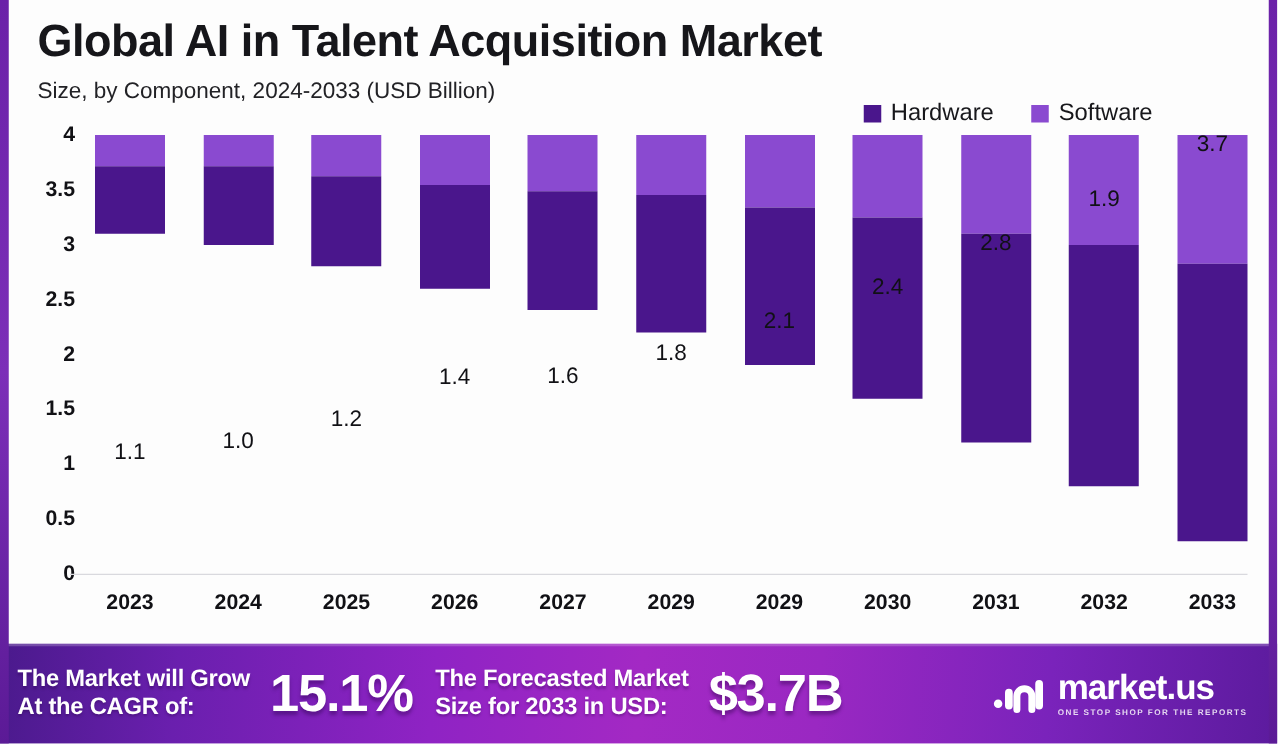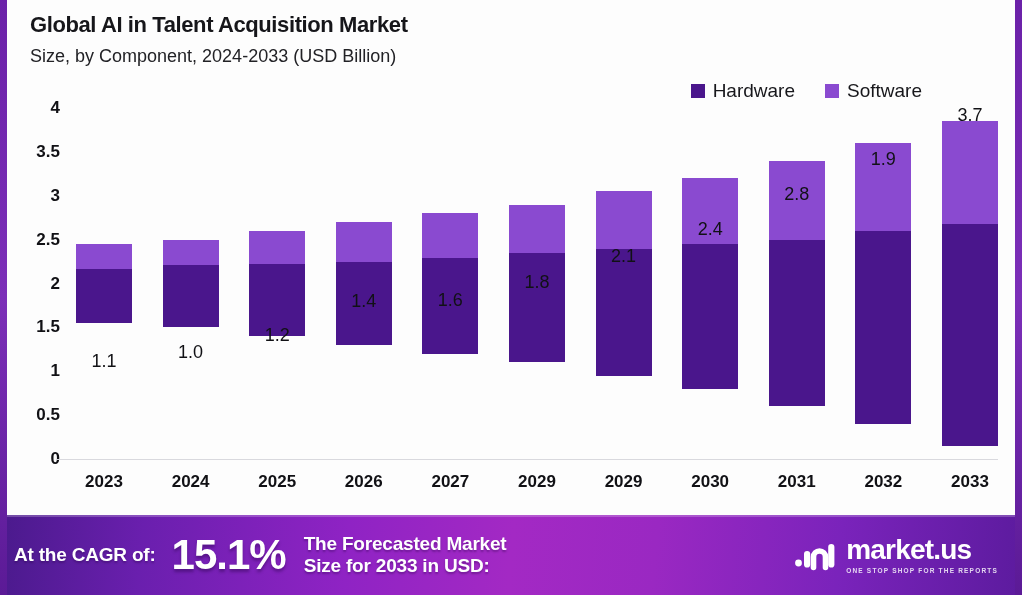--- a/index.html
+++ b/index.html
@@ -21,21 +21,21 @@
     position: absolute; top: 0; bottom: 0; width: 7px;
     background: linear-gradient(180deg,#6b21a8 0%, #7c2fb8 50%, #5b1a96 100%);
     z-index: 6;
   }
   .edge-strip.left  { left: 0; }
   .edge-strip.right { right: 0; }
 
   
   .header { position: absolute; left: 30px; top: 12px; }
   .chart-title {
-    font-size: 22px; font-weight: 700; color: #16161a;
+    font-size: 36px; font-weight: 700; color: #16161a;
     letter-spacing: -0.4px; white-space: nowrap;
     font-family: "Liberation Sans", sans-serif;
   }
   .chart-subtitle {
     font-size: 18px; font-weight: 400; color: #222226;
     margin-top: 8px; white-space: nowrap;
   }
 
   
   .legend {
@@ -73,21 +73,21 @@
     position: absolute; left: 0; right: 0; bottom: 8px;
     height: 351px;
     display: flex; align-items: flex-end;
     justify-content: space-between;
     padding: 0 6px;
   }
   .bar-group {
     position: relative;
     width: 60px;
     display: flex; flex-direction: column; align-items: center;
-    justify-content: center;
+    justify-content: flex-start;
     height: 100%;
   }
   .bar-value {
     position: absolute;
     font-size: 18px; color: #111115;
     white-space: nowrap;
   }
   .bar-stack {
     width: 56px;
     display: flex; flex-direction: column; justify-content: flex-end;
@@ -286,31 +286,33 @@
         <div class="x-tick">2031</div>
         <div class="x-tick">2032</div>
         <div class="x-tick">2033</div>
       </div>
   </div>
 
   <div class="banner">
 
     <div class="banner-block b1">
       <div>
+        <div class="banner-text">The Market will Grow</div>
         <div class="banner-text">At the CAGR of:</div>
       </div>
     </div>
     <div class="banner-figure b2">15.1%</div>
 
     <div class="banner-block b3">
       <div>
         <div class="banner-text">The Forecasted Market</div>
         <div class="banner-text">Size for 2033 in USD:</div>
       </div>
     </div>
+    <div class="banner-figure b4">$3.7B</div>
 
     <div class="logo">
       <span class="logo-mark">
         <svg viewBox="0 0 44 32" width="44" height="32" aria-hidden="true">
           <circle cx="5.5" cy="24" r="3.4" fill="#ffffff"></circle>
           <rect x="11" y="12" width="6.2" height="16.5" rx="3.1" fill="#ffffff"></rect>
           <path d="M20.5 28.5 V18 a6 6 0 0 1 12 0 V28.5" fill="none" stroke="#ffffff" stroke-width="5.6" stroke-linecap="round"></path>
           <rect x="35.2" y="5" width="6.2" height="23.5" rx="3.1" fill="#ffffff"></rect>
         </svg>
       </span>

